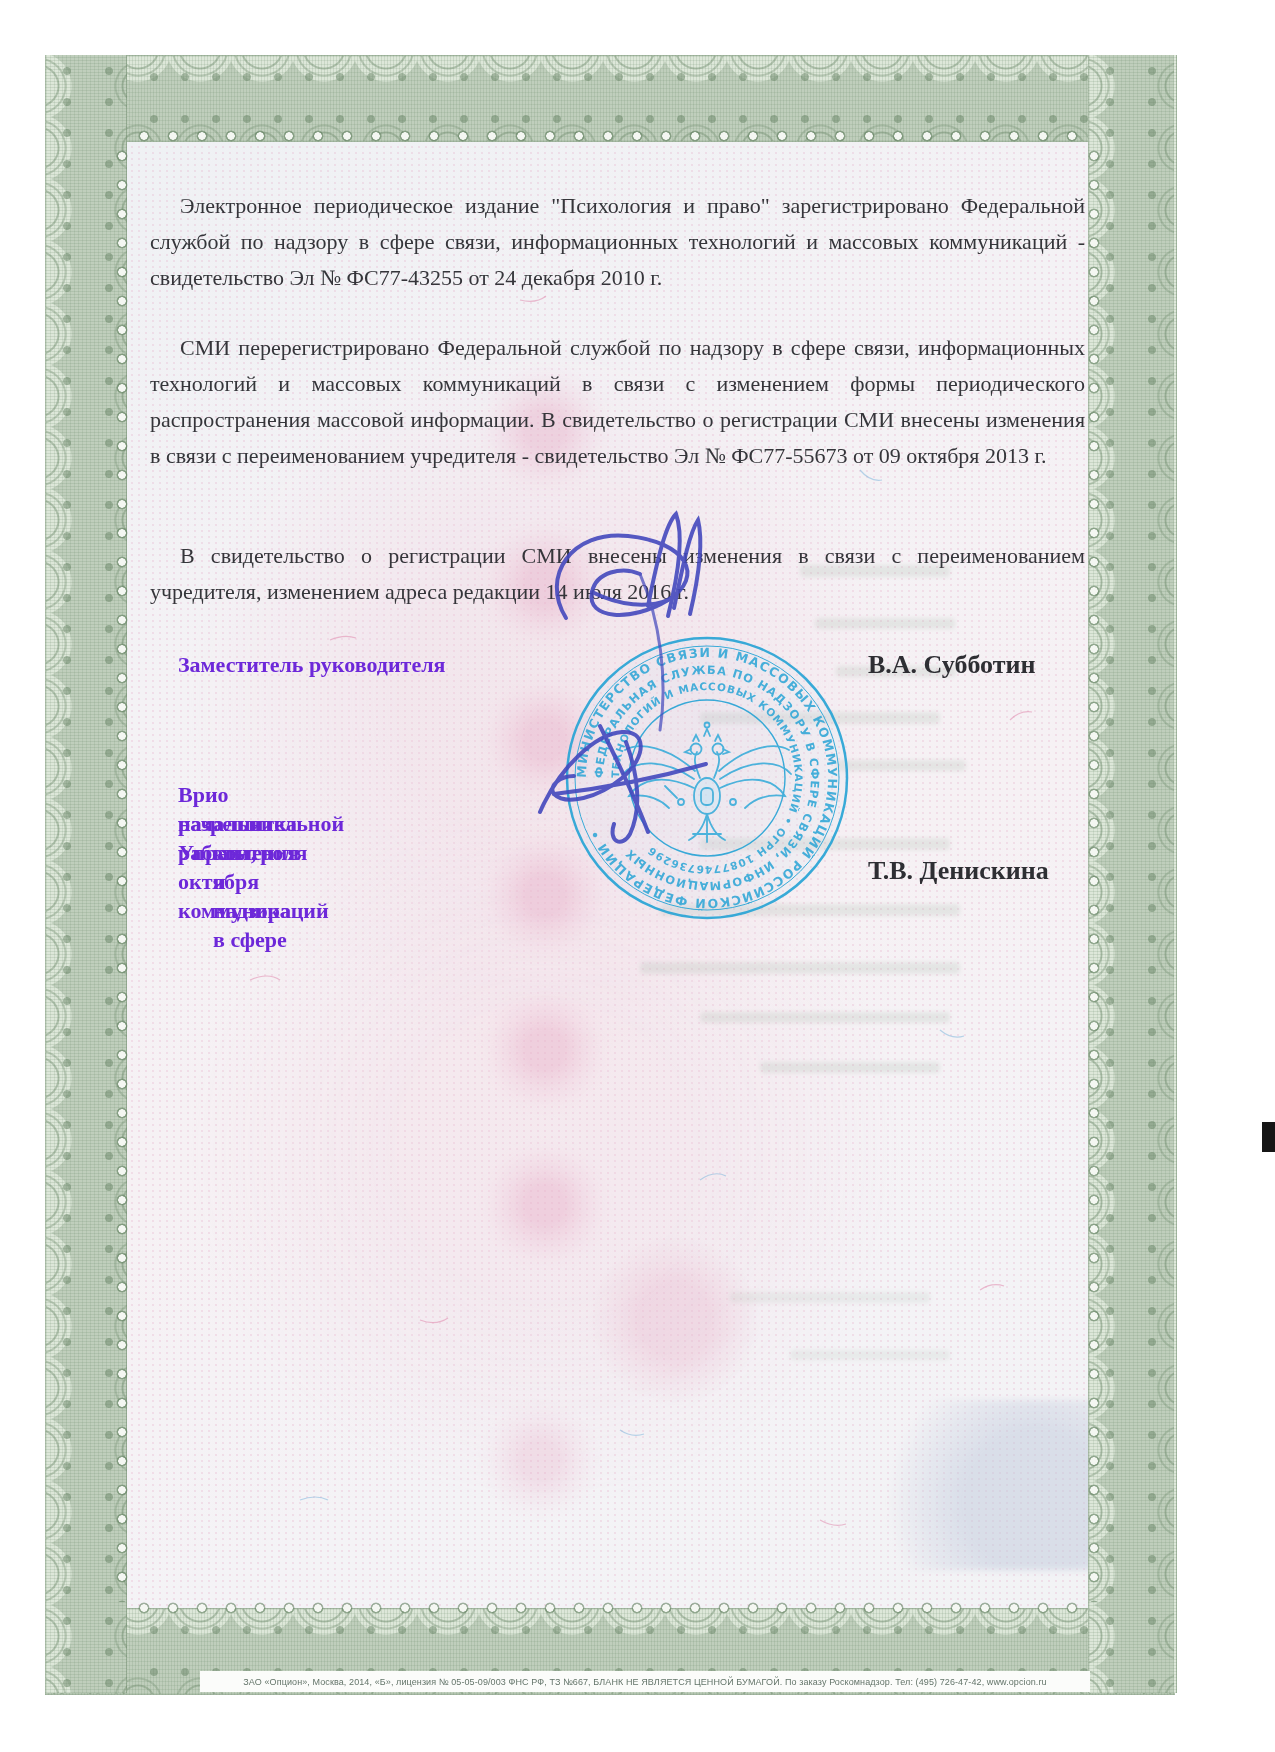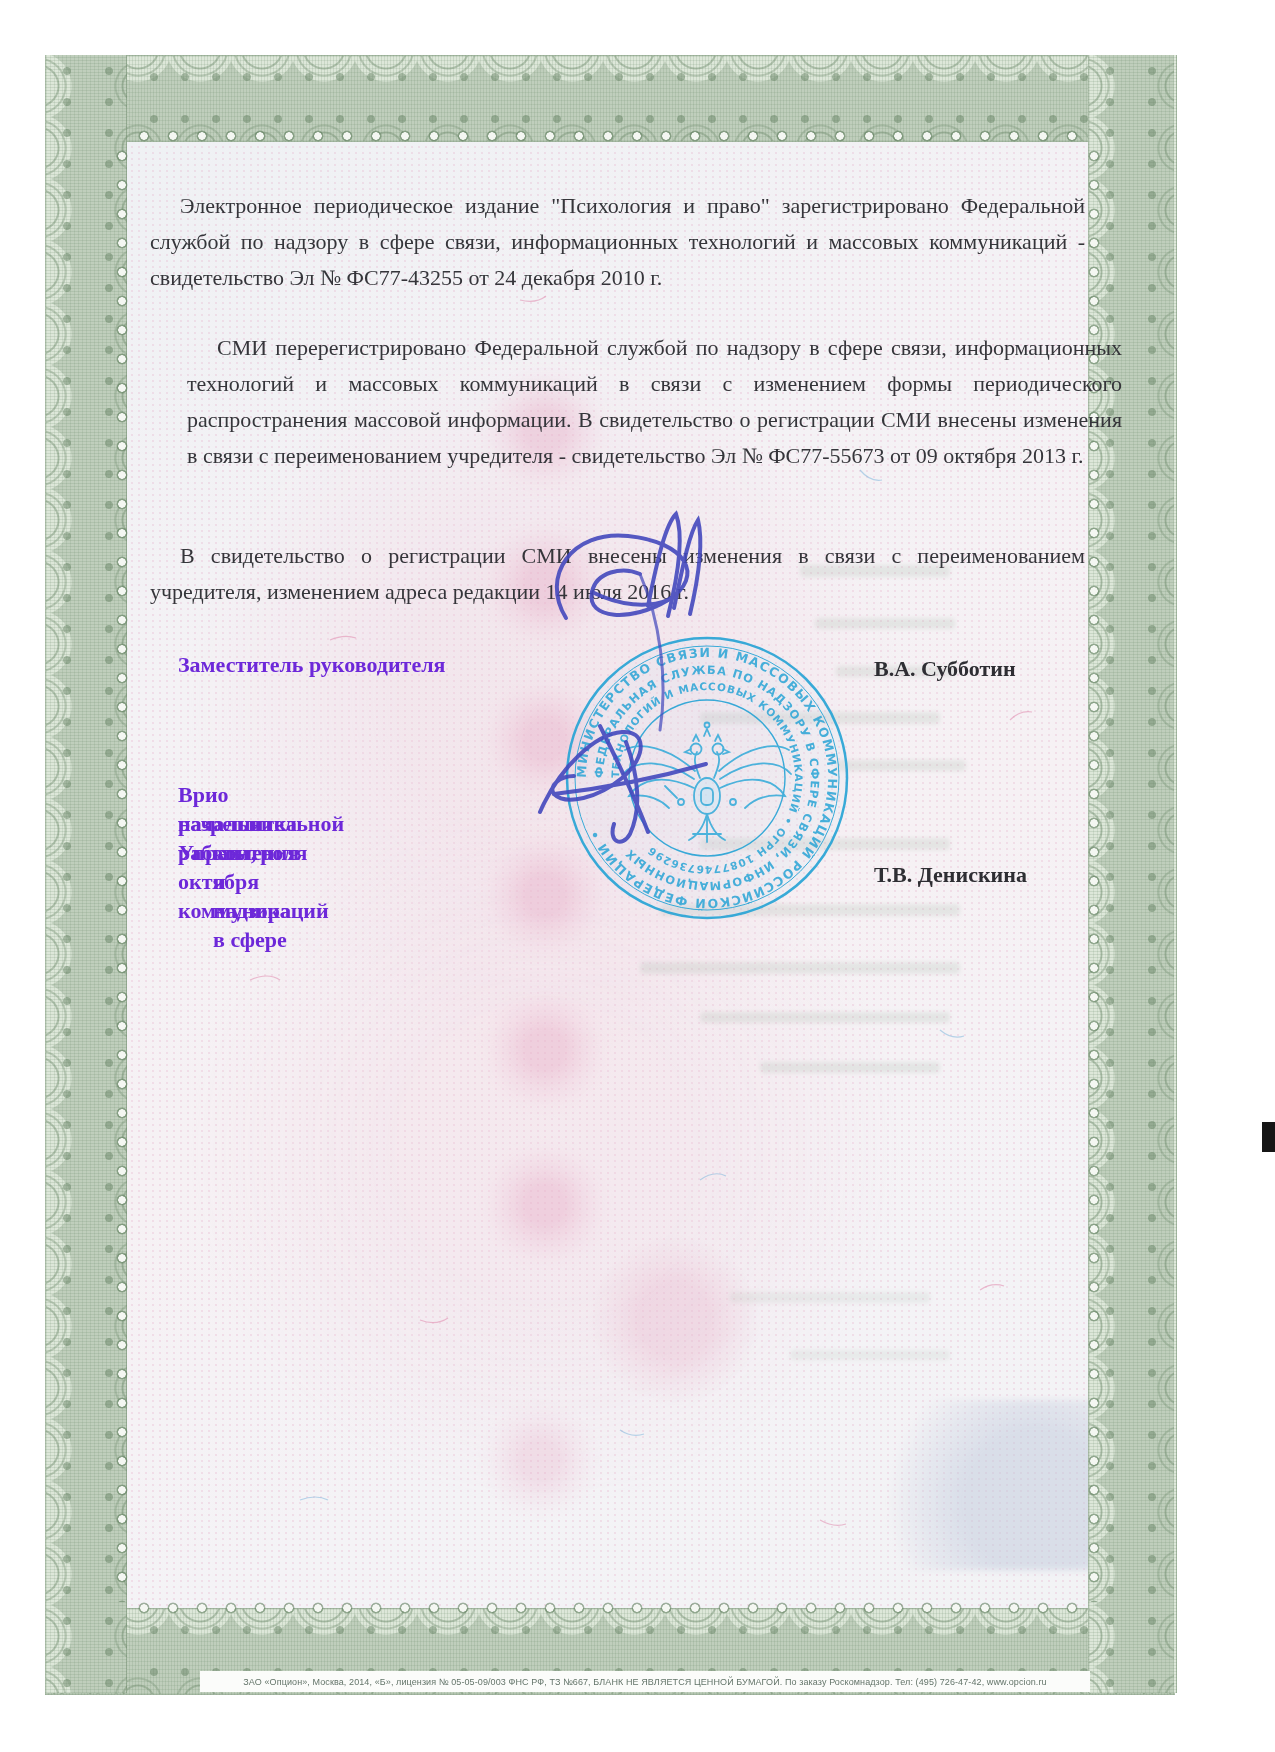--- a/index.html
+++ b/index.html
@@ -45,21 +45,21 @@
   .dots-v{position:absolute;z-index:3;width:16px;background:
       radial-gradient(circle 6px at 8px 14px, #f4f7f2 0 3.5px, rgba(100,130,98,.6) 4px 5px, transparent 5.8px);
       background-size:16px 29px;background-repeat:repeat-y;}
   
   .para{position:absolute;left:150px;width:935px;z-index:4;color:#35353a;
         font-size:22px;line-height:36px;text-align:justify;text-align-last:left;
         text-indent:30px;margin:0;}
   .sig-title{position:absolute;left:178px;z-index:4;color:#6d28d9;font-weight:bold;
         font-size:22px;line-height:29px;margin:0;}
   .sig-name{position:absolute;left:868px;z-index:4;color:#2e2e33;font-weight:bold;
-        font-size:22px;margin:6px;white-space:nowrap;}
+        font-size:26px;margin:0;white-space:nowrap;}
   
   .stamp{position:absolute;left:557px;top:628px;width:300px;height:300px;z-index:5;opacity:.93;}
   .stamp text{font-family:"DejaVu Sans", sans-serif;font-weight:bold;}
   .inkoverlay{position:absolute;left:0;top:0;width:1275px;height:1752px;z-index:6;pointer-events:none;}
   
   .ghost{position:absolute;z-index:2;background:#7f9e85;opacity:.14;filter:blur(2px);border-radius:4px;}
   
   .footer-strip{position:absolute;left:200px;top:1671px;width:890px;height:21px;z-index:4;
         background:#fbfcfa;display:flex;align-items:center;justify-content:center;}
   .footer-strip span{font-family:"Liberation Sans", sans-serif;font-size:9px;color:#64756a;
@@ -102,21 +102,21 @@
   <div class="band band-h" style="left:45px;top:55px;width:1130px;height:85px;"></div>
   <div class="band band-h" style="left:45px;top:1608px;width:1130px;height:85px;"></div>
   <div class="band band-v" style="left:45px;top:55px;width:80px;height:1638px;"></div>
   <div class="band band-v" style="left:1088px;top:55px;width:87px;height:1638px;"></div>
   <div class="dots-h" style="left:130px;top:128px;width:950px;"></div>
   <div class="dots-h" style="left:130px;top:1600px;width:950px;"></div>
   <div class="dots-v" style="left:114px;top:142px;height:1460px;"></div>
   <div class="dots-v" style="left:1086px;top:142px;height:1460px;"></div>
 
   <p class="para" style="top:188px;">Электронное периодическое издание "Психология и право"  зарегистрировано Федеральной службой по надзору в сфере связи, информационных технологий и массовых коммуникаций - свидетельство Эл № ФС77-43255 от 24 декабря 2010 г.</p>
-  <p class="para" style="top:330px;margin-left:37px;">СМИ перерегистрировано Федеральной службой по надзору в сфере связи, информационных технологий и массовых коммуникаций в связи с изменением формы периодического распространения массовой информации. В свидетельство о регистрации СМИ внесены изменения в связи с переименованием учредителя  - свидетельство Эл № ФС77-55673 от 09 октября 2013 г.</p>
+  <p class="para" style="top:330px;">СМИ перерегистрировано Федеральной службой по надзору в сфере связи, информационных технологий и массовых коммуникаций в связи с изменением формы периодического распространения массовой информации. В свидетельство о регистрации СМИ внесены изменения в связи с переименованием учредителя  - свидетельство Эл № ФС77-55673 от 09 октября 2013 г.</p>
   <p class="para" style="top:538px;">В свидетельство о регистрации СМИ внесены изменения в связи с переименованием учредителя, изменением адреса редакции  14 июля 2016 г.</p>
 
   <p class="sig-title" style="top:650px;">Заместитель руководителя</p>
   <p class="sig-name" style="top:650px;">В.А. Субботин</p>
 
   <div style="position:absolute;left:0;top:0;">
     <p class="sig-title" style="top:780px;">Врио начальника Управления</p>
     <p class="sig-title" style="top:809px;">разрешительной работы,</p>
     <p class="sig-title" style="top:838px;margin-left:35px;">контроля и надзора в сфере</p>
     <p class="sig-title" style="top:867px;">октября коммуникаций</p>

